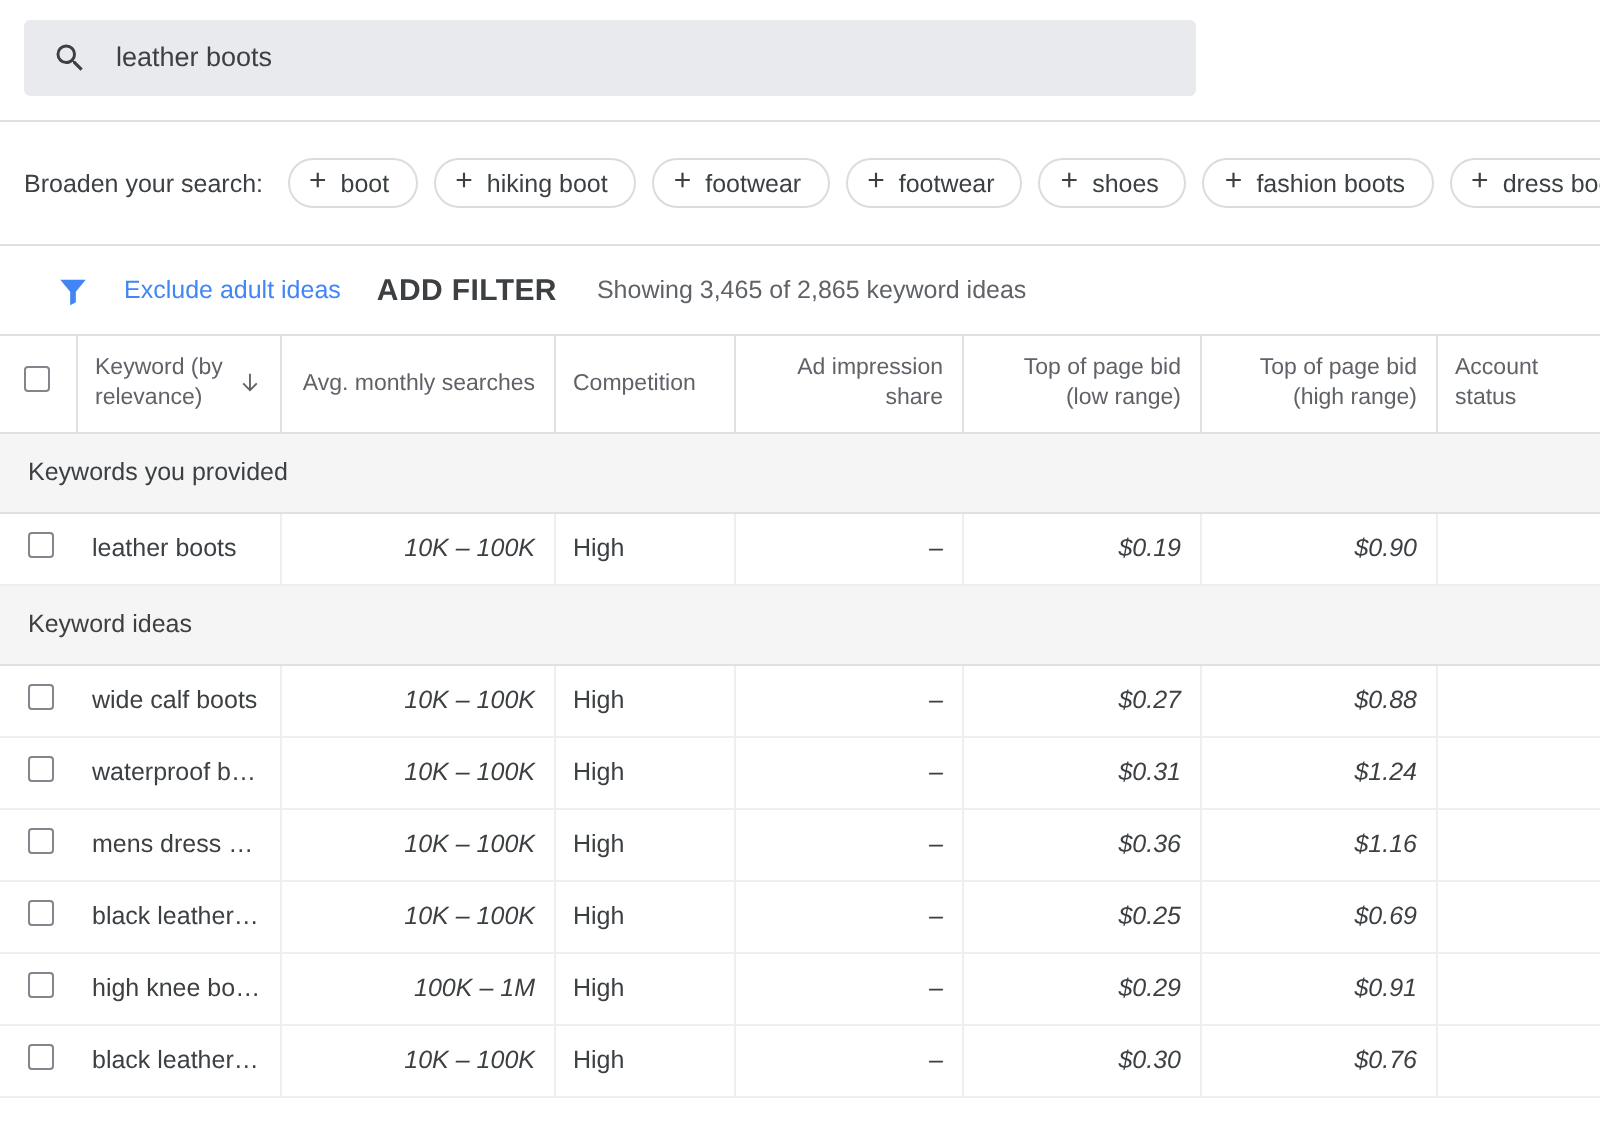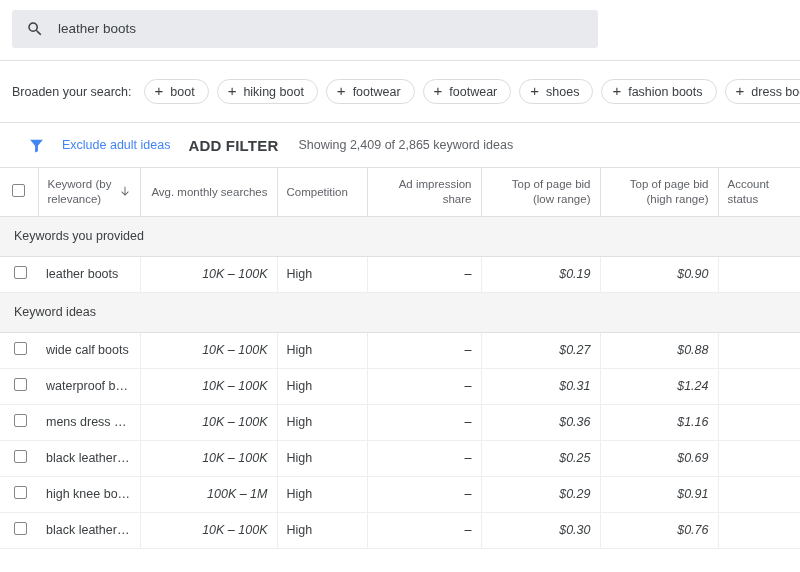--- a/index.html
+++ b/index.html
@@ -253,21 +253,21 @@
     <span>dress boots</span>
   </span>
 </div>
 
 <div class="filterbar">
   <svg class="funnel-icon" viewBox="0 0 24 24">
     <path fill="#4285f4" d="M3 4h18l-7 8.5V20l-4 2v-9.5L3 4z"></path>
   </svg>
   <span class="exclude-link">Exclude adult ideas</span>
   <span class="add-filter">ADD FILTER</span>
-  <span class="showing">Showing 2,409 of 2,865 keyword ideas</span>
+  <span class="showing">Showing 3,465 of 2,865 keyword ideas</span>
 </div>
 
 <table class="kw">
   <colgroup>
     <col class="c-check">
       <col class="c-kw">
       <col class="c-avg">
       <col class="c-comp">
     <col class="c-ais">
       <col class="c-low">

